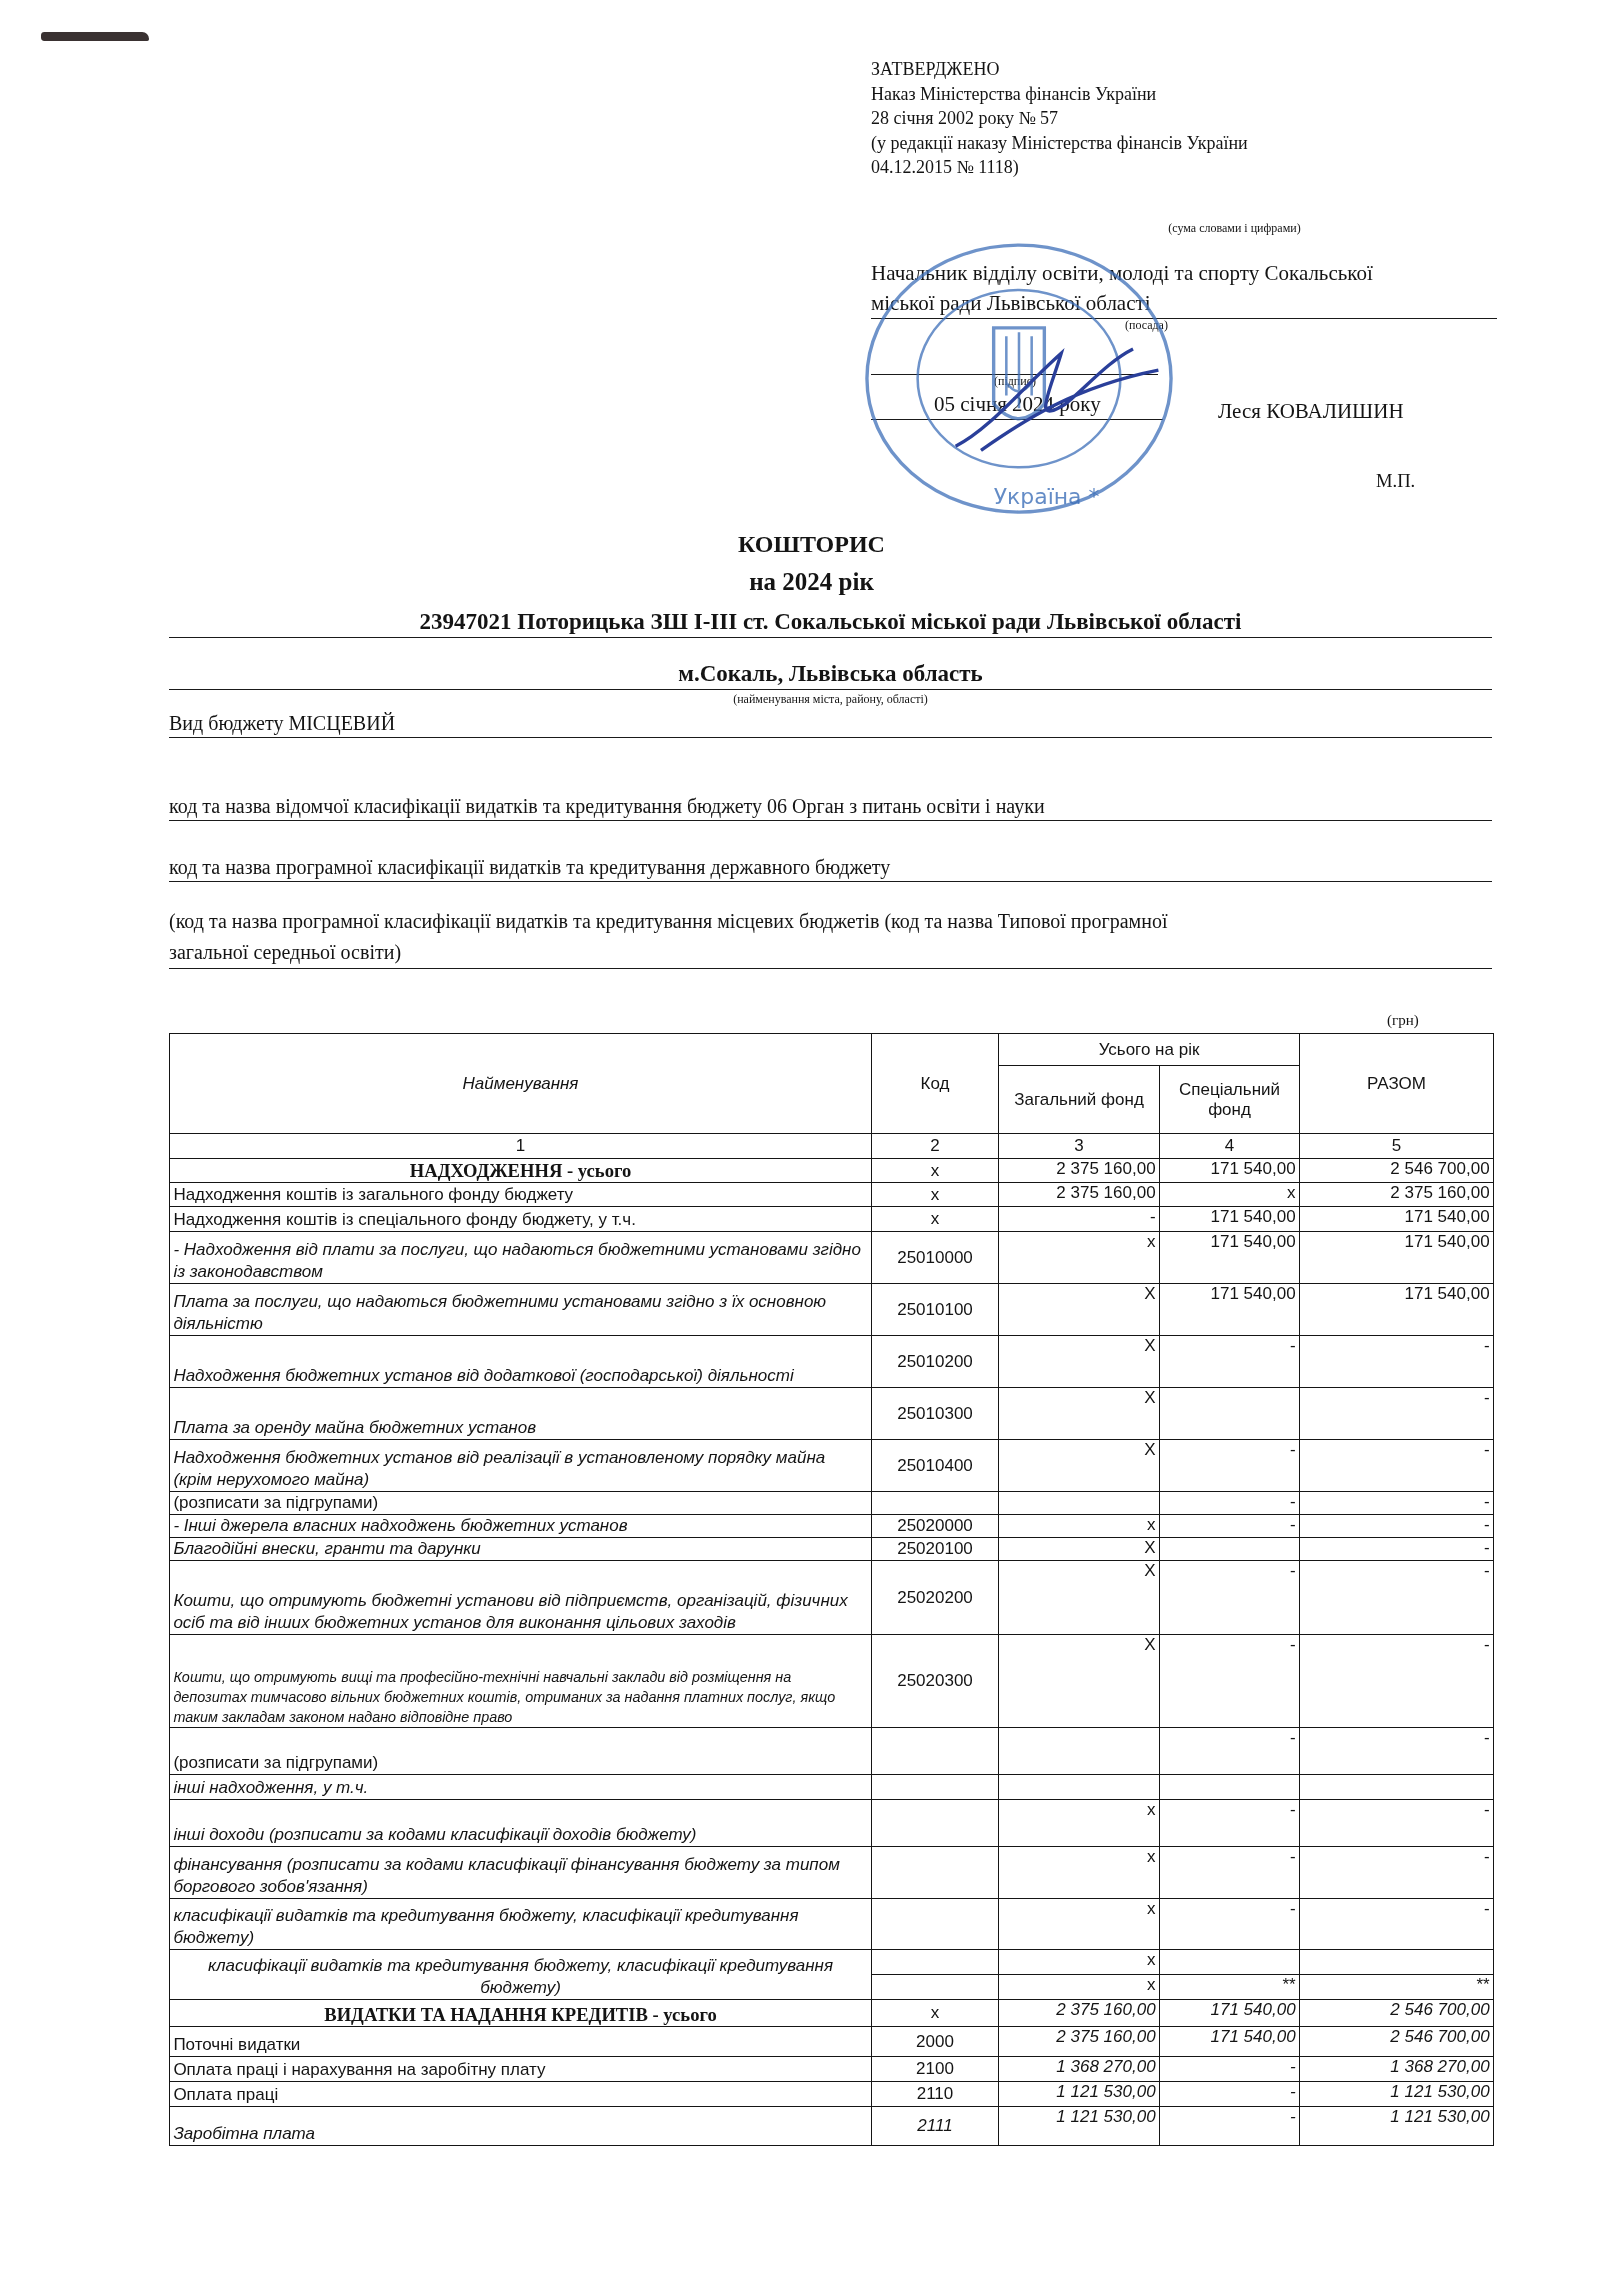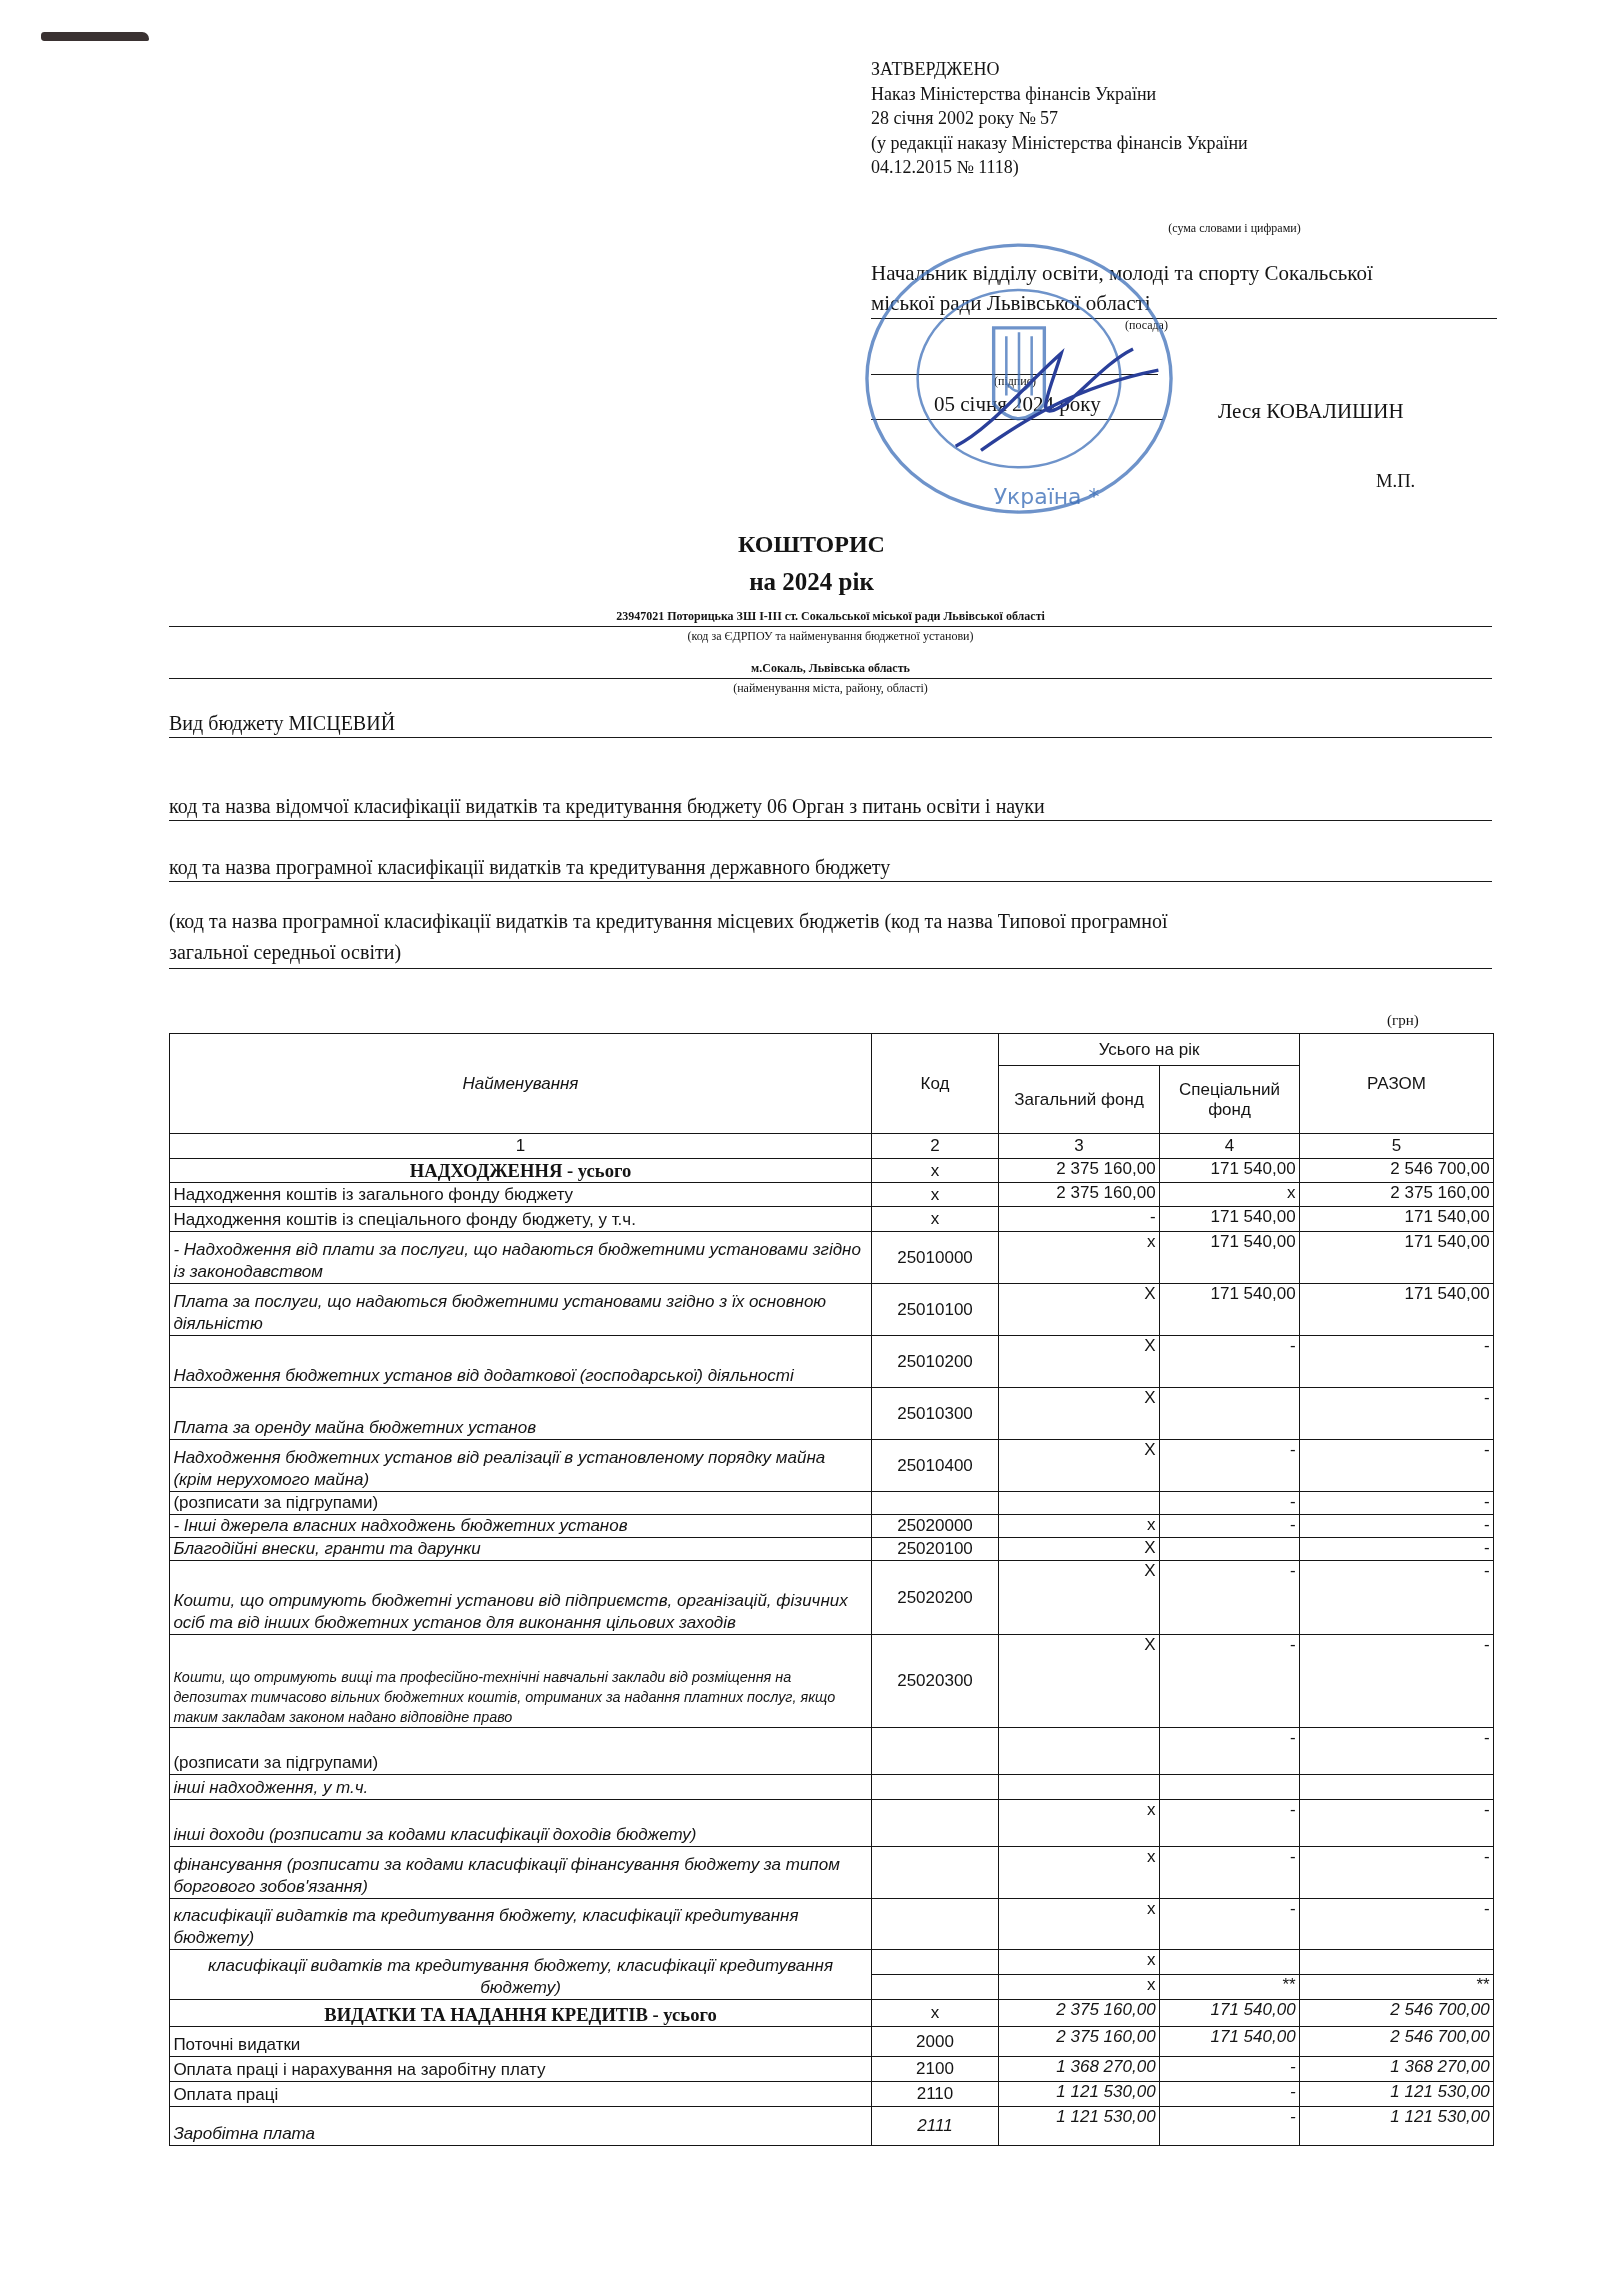--- a/index.html
+++ b/index.html
@@ -13,21 +13,21 @@
   .rule { border-bottom: 1.7px solid #1a1a1a; }
   .caption { font-size: 12px; text-align: center; line-height: 13.5px; }
   .line { white-space: nowrap; }
   .sig-name { left: 1218px; top: 399px; font-size: 21px; }
   .mp { left: 1376px; top: 470px; font-size: 18.6px; }
   .stamp { left: 854px; top: 235px; width: 330px; height: 283px; }
   .title { left: 0; width: 1623px; text-align: center; font-weight: bold; }
   .title1 { top: 531px; font-size: 24px; }
   .title2 { top: 568px; font-size: 25px; }
   .field { left: 169px; width: 1323px; }
-  .field .val { text-align: center; font-weight: bold; font-size: 12px; border-bottom: 1.7px solid #1a1a1a; padding-bottom: 1.7px; }
+  .field .val { text-align: center; font-weight: bold; font-size: 23px; border-bottom: 1.7px solid #1a1a1a; padding-bottom: 1.7px; }
   .field .cap { text-align: center; font-size: 12px; margin-top: 2.5px; }
   .text-line { left: 169px; width: 1323px; font-size: 20px; border-bottom: 1.7px solid #1a1a1a; padding-bottom: 1.7px; white-space: nowrap; }
   .multi { left: 169px; width: 1323px; font-size: 20px; line-height: 31px; border-bottom: 1.7px solid #1a1a1a; }
   .grn { left: 1387px; top: 1012px; font-size: 15px; }
 
   table.budget { position: absolute; left: 169px; top: 1033px; width: 1323px;
                  border-collapse: collapse; table-layout: fixed;
                  font-family: "Liberation Sans", "DejaVu Sans", sans-serif; font-size: 17px; }
   table.budget td, table.budget th { border: 1.7px solid #151515; padding: 0 3.4px; vertical-align: bottom; }
   table.budget th { font-weight: normal; text-align: center; vertical-align: middle; }
@@ -78,21 +78,20 @@
   </g>
   <text x="165" y="318" font-family="DejaVu Sans, sans-serif" font-size="26" fill="#3d6fb8" fill-opacity="0.8">Україна *</text>
   <path d="M120 250 C160 230 200 180 245 140 C230 190 210 225 250 200 C275 180 300 150 330 135 M150 255 C200 220 260 180 360 160" stroke="#2a3f9a" stroke-width="4" fill="none"></path>
 </svg>
 
 <div class="abs title title1">КОШТОРИС</div>
 <div class="abs title title2">на 2024 рік</div>
 
 <div class="abs field" style="top:609px">
   <div class="val">23947021  Поторицька ЗШ І-ІІІ ст. Сокальської міської ради Львівської області</div>
-  <div class="cap">(код за ЄДРПОУ та найменування  бюджетної установи)</div>
 </div>
 <div class="abs field" style="top:661px">
   <div class="val">м.Сокаль, Львівська область</div>
   <div class="cap">(найменування міста, району, області)</div>
 </div>
 <div class="abs text-line" style="top:712px">Вид бюджету  МІСЦЕВИЙ</div>
 <div class="abs text-line" style="top:795px">код та назва відомчої класифікації видатків та кредитування бюджету  06  Орган з питань освіти і науки</div>
 <div class="abs text-line" style="top:856px">код та назва програмної класифікації видатків та кредитування державного бюджету</div>
 <div class="abs multi" style="top:906px">
   <div class="line">(код та назва програмної класифікації видатків та кредитування місцевих бюджетів (код та назва Типової програмної</div>

